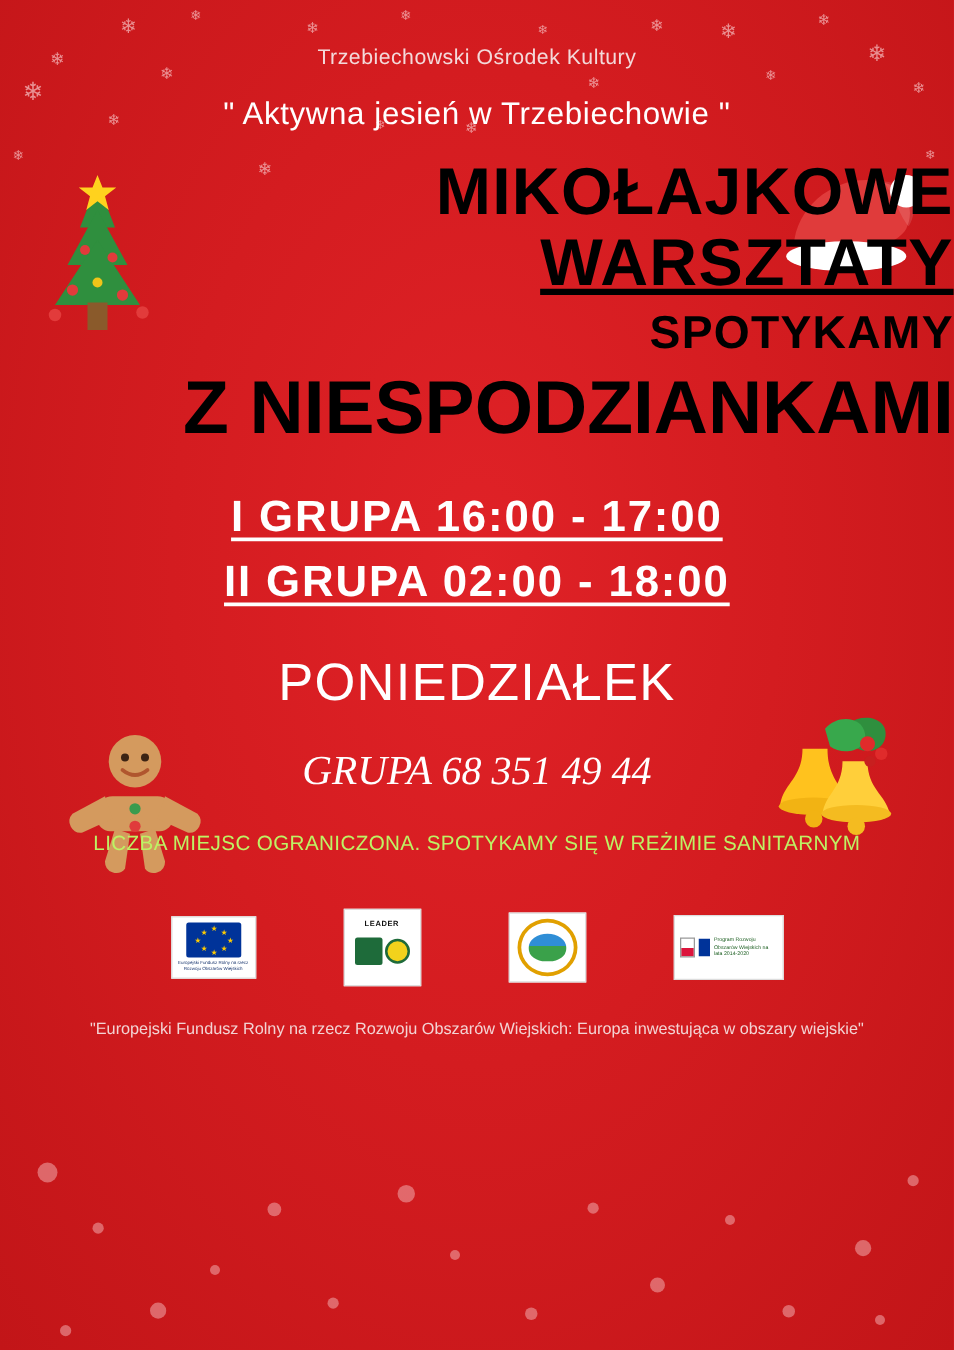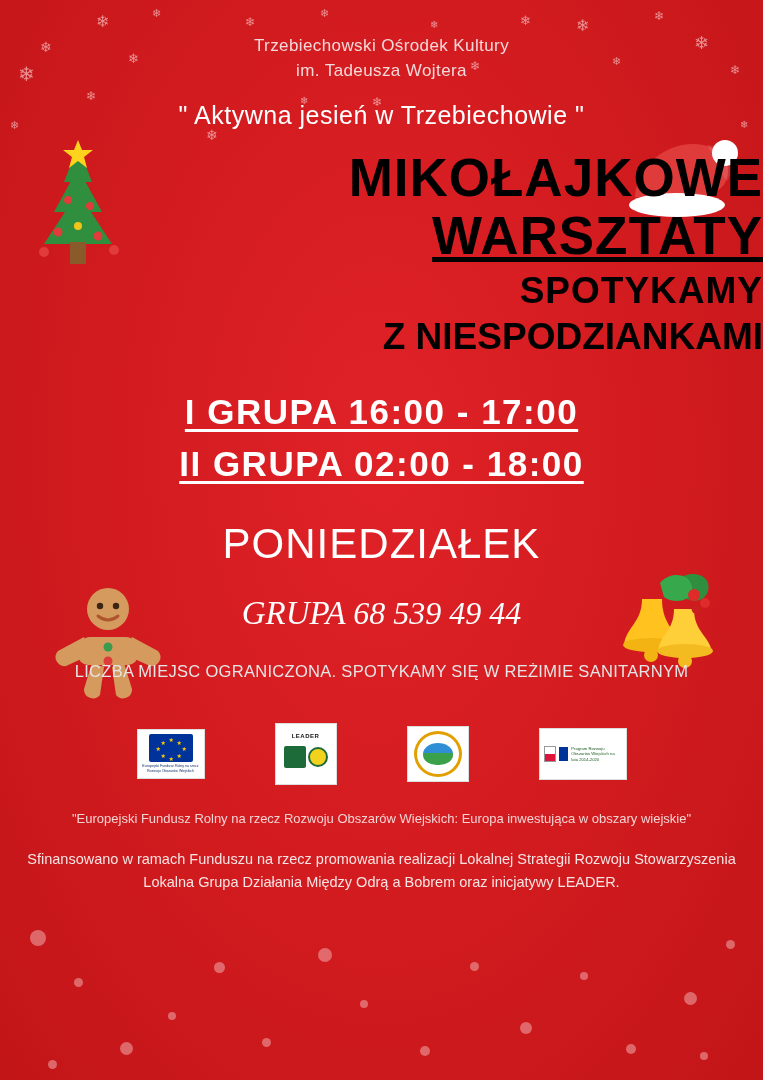--- a/index.html
+++ b/index.html
@@ -57,21 +57,21 @@
   .main-title {
     text-align:right;
     margin-top:20px;
     color:#000000;
     font-weight:bold;
     margin-left:38px;
   }
   .mt1 { font-size:53px; letter-spacing:1px; line-height:1.05; }
   .mt2 { font-size:53px; letter-spacing:1px; line-height:1.05; margin-top:2px;text-decoration:underline;}
   .mt3 { font-size:37px; letter-spacing:1px; margin-top:6px; }
-  .mt4 { font-size:37px; letter-spacing:0px; margin-top:4px; }
+  .mt4 { font-size:60px; letter-spacing:0px; margin-top:4px; }
 
   .groups {
     text-align:center;
     margin-top:28px;
     color:#ffffff;
     font-weight:bold;
   }
   .groups div {
     font-size:35px;
     letter-spacing:1.5px;
@@ -98,21 +98,21 @@
     font-size:33px;
     color:#ffffff;
   }
   .signup .phone { font-size:32px; }
 
   .note {
     text-align:center;
     margin-top:30px;
     font-size:16.5px;
     letter-spacing:.3px;
-    color:#e5e5e5;
+    color:#bef264;
   }
 
   .logos {
     display:flex;
     justify-content:center;
     align-items:center;
     gap:70px;
     margin-top:42px;
   }
   .logo-box {
@@ -257,21 +257,20 @@
   <path d="M52 18 C62 6 82 8 84 22 C86 36 66 40 56 32 Z" fill="#38a84c"></path>
   <circle cx="86" cy="30" r="6" fill="#e02b2b"></circle>
   <circle cx="97" cy="38" r="5" fill="#e02b2b"></circle>
   <circle cx="88" cy="44" r="4.5" fill="#c81f1f"></circle>
 </svg>
 
 <div class="content">
 
   <div class="org">
     <span>Trzebiechowski Ośrodek Kultury</span>
-    <span class="l2">im. Tadeusza Wojtera</span>
   </div>
 
   <div class="subtitle">" Aktywna jesień w Trzebiechowie "</div>
 
   <div class="main-title">
     <div class="mt1">MIKOŁAJKOWE</div>
     <div class="mt2">WARSZTATY</div>
     <div class="mt3">SPOTYKAMY</div>
     <div class="mt4">Z NIESPODZIANKAMI</div>
   </div>
@@ -280,21 +279,21 @@
     <div>I GRUPA 16:00 - 17:00</div>
     <div>II GRUPA 02:00 - 18:00</div>
   </div>
 
   <div class="date">
     <div>PONIEDZIAŁEK</div>
   </div>
 
   <div class="signup">
     <span>GRUPA</span>
-    <span class="phone">68 539 49 44</span>
+    <span class="phone">68 351 49 44</span>
   </div>
 
   <div class="note">LICZBA MIEJSC OGRANICZONA. SPOTYKAMY SIĘ W REŻIMIE SANITARNYM</div>
 
   <div class="logos">
 
     <div class="logo-box logo-eu">
       <div class="eu-flag">
         <span class="eu-star" style="left:20px;top:3px;">★</span>
         <span class="eu-star" style="left:28px;top:6px;">★</span>
@@ -327,16 +326,15 @@
         <div class="prow-flag"></div>
         <div class="prow-eu"></div>
         <div class="prow-txt">Program Rozwoju Obszarów Wiejskich na lata 2014-2020</div>
       </div>
     </div>
 
   </div>
 
   <div class="footer">
     <div class="f1">"Europejski Fundusz Rolny na rzecz Rozwoju Obszarów Wiejskich: Europa inwestująca w obszary wiejskie"</div>
-    <div class="f2">Sfinansowano w ramach Funduszu na rzecz promowania realizacji Lokalnej Strategii Rozwoju Stowarzyszenia Lokalna Grupa Działania Między Odrą a Bobrem oraz inicjatywy LEADER.</div>
   </div>
 
 </div>
 
 </body></html>

